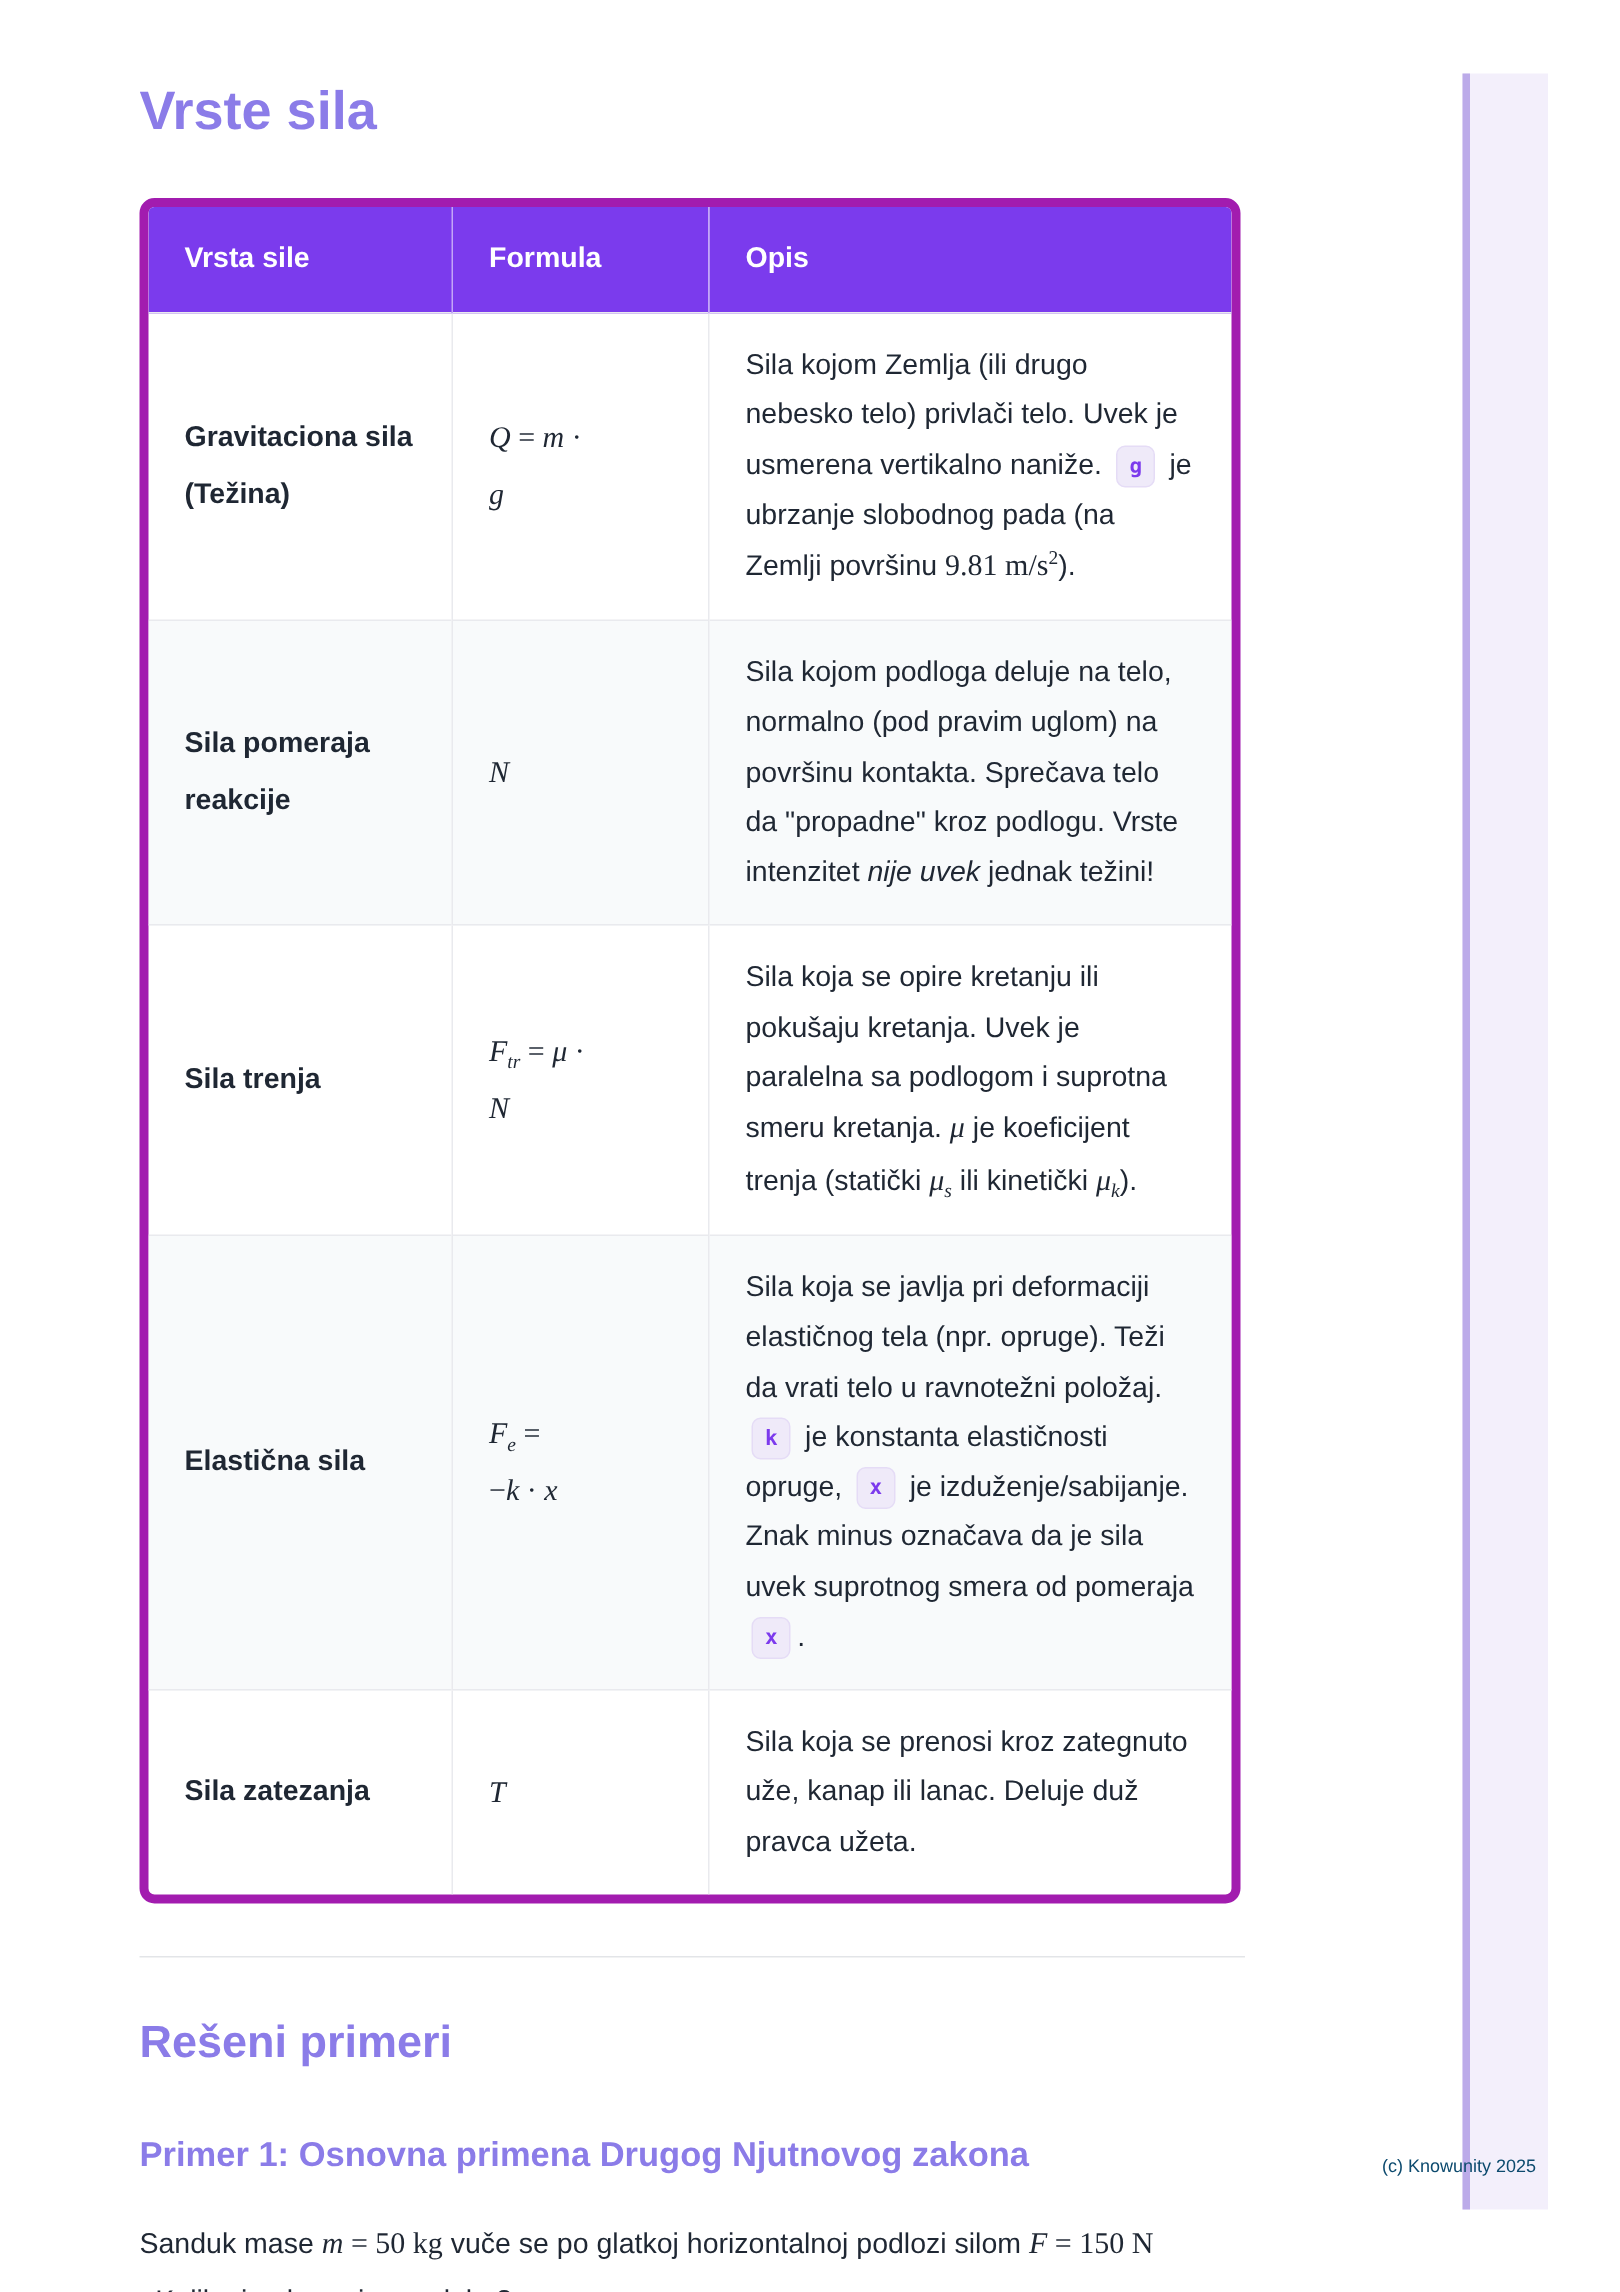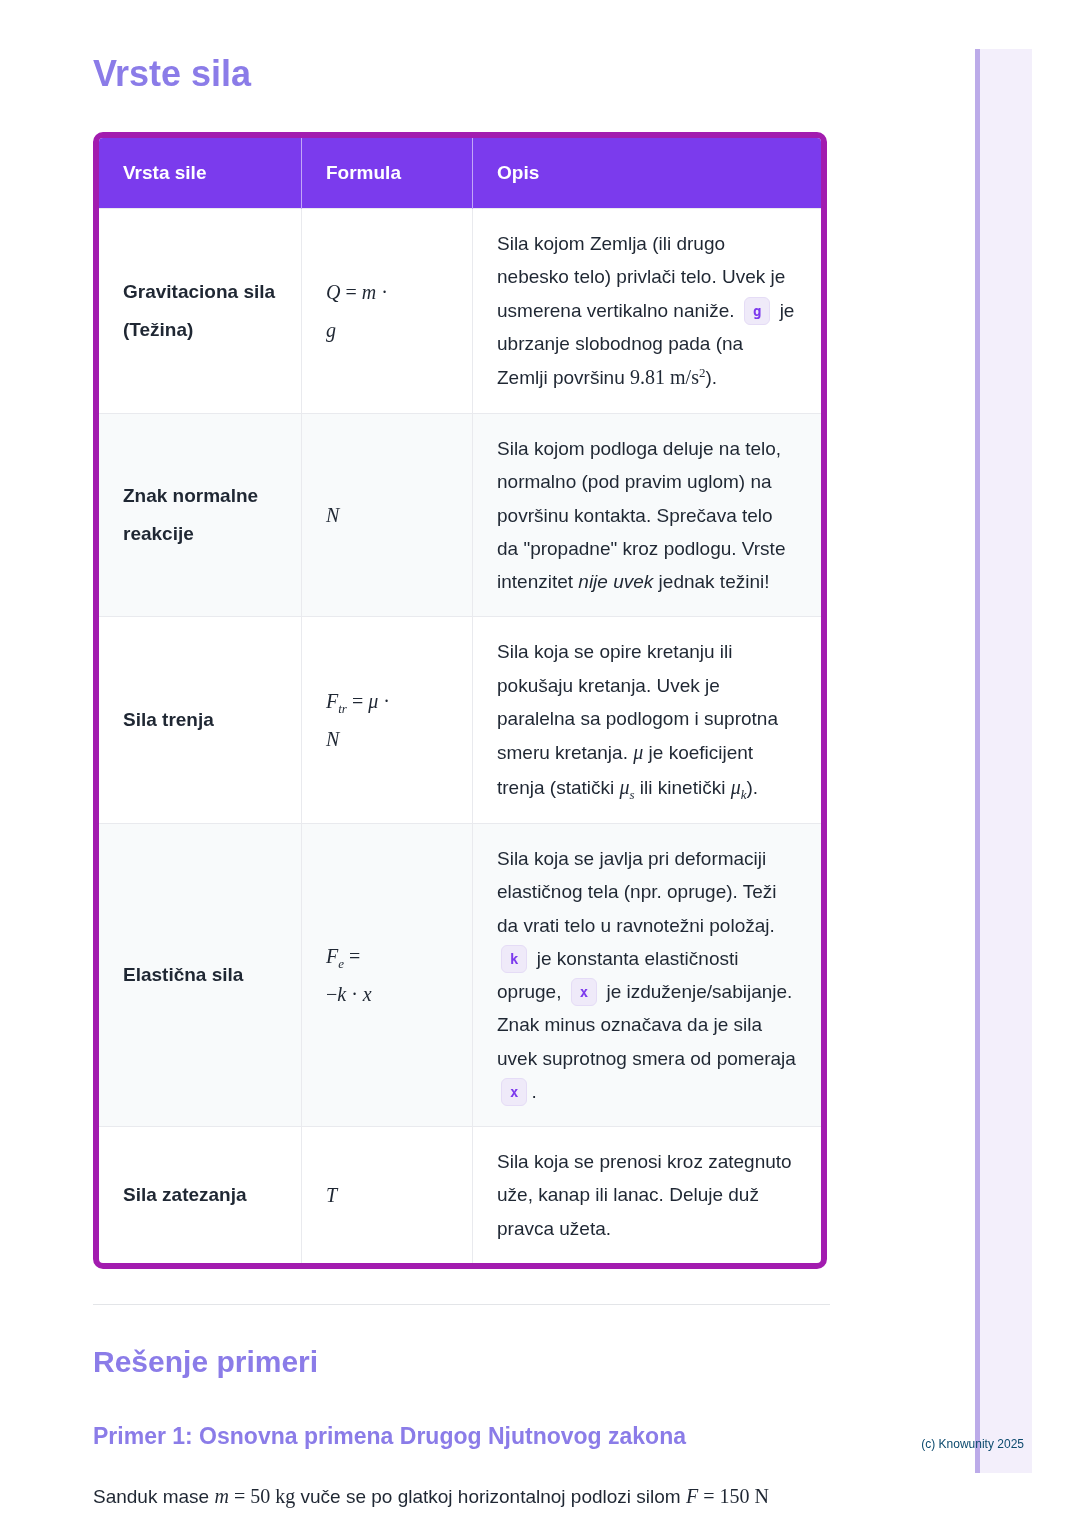--- a/index.html
+++ b/index.html
@@ -86,21 +86,21 @@
             <th class="th-desc">Opis</th>
           </tr>
         </thead>
         <tbody>
             <tr>
               <td class="cell-name">Gravitaciona sila (Težina)</td>
               <td class="cell-formula"><span class="seg-v">Q</span><span class="seg-o"> = </span><span class="seg-v">m</span><span class="seg-o"> ·</span><br><span class="seg-v">g</span></td>
               <td class="cell-desc"><span class="seg-t">Sila kojom Zemlja (ili drugo nebesko telo) privlači telo. Uvek je usmerena vertikalno naniže. </span><span class="seg-c">g</span><span class="seg-t"> je ubrzanje slobodnog pada (na Zemlji površinu </span><span class="seg-o">9.81 m/s</span><sup class="seg-sup">2</sup><span class="seg-t">).</span></td>
             </tr>
             <tr>
-              <td class="cell-name">Znak normalne reakcije</td>
+              <td class="cell-name">Sila pomeraja reakcije</td>
               <td class="cell-formula"><span class="seg-v">N</span></td>
               <td class="cell-desc"><span class="seg-t">Sila kojom podloga deluje na telo, normalno (pod pravim uglom) na površinu kontakta. Sprečava telo da "propadne" kroz podlogu. Vrste intenzitet </span><span class="seg-i">nije uvek</span><span class="seg-t"> jednak težini!</span></td>
             </tr>
             <tr>
               <td class="cell-name">Sila trenja</td>
               <td class="cell-formula"><span class="seg-v">F</span><sub class="seg-s">tr</sub><span class="seg-o"> = </span><span class="seg-v">μ</span><span class="seg-o"> ·</span><br><span class="seg-v">N</span></td>
               <td class="cell-desc"><span class="seg-t">Sila koja se opire kretanju ili pokušaju kretanja. Uvek je paralelna sa podlogom i suprotna smeru kretanja. </span><span class="seg-v">μ</span><span class="seg-t"> je koeficijent trenja (statički </span><span class="seg-v">μ</span><sub class="seg-s">s</sub><span class="seg-t"> ili kinetički </span><span class="seg-v">μ</span><sub class="seg-s">k</sub><span class="seg-t">).</span></td>
             </tr>
             <tr>
               <td class="cell-name">Elastična sila</td>
@@ -111,21 +111,21 @@
               <td class="cell-name">Sila zatezanja</td>
               <td class="cell-formula"><span class="seg-v">T</span></td>
               <td class="cell-desc"><span class="seg-t">Sila koja se prenosi kroz zategnuto uže, kanap ili lanac. Deluje duž pravca užeta.</span></td>
             </tr>
           </tbody>
       </table>
     </div>
 
     <hr class="divider">
 
-    <h2>Rešenje primeri</h2>
+    <h2>Rešeni primeri</h2>
 
     <h3>Primer 1: Osnovna primena Drugog Njutnovog zakona</h3>
 
     <p class="problem"><span class="seg-t">Sanduk mase </span><span class="seg-v">m</span><span class="seg-o"> = 50 kg</span><span class="seg-t"> vuče se po glatkoj horizontalnoj podlozi silom </span><span class="seg-v">F</span><span class="seg-o"> = 150 N</span><br><span class="seg-t">. Koliko je ubrzanje sanduka?</span></p>
 
     <p class="solution-label">Rešenje:</p>
 
   </main>
 
   <div class="copyright">(c) Knowunity 2025</div>

